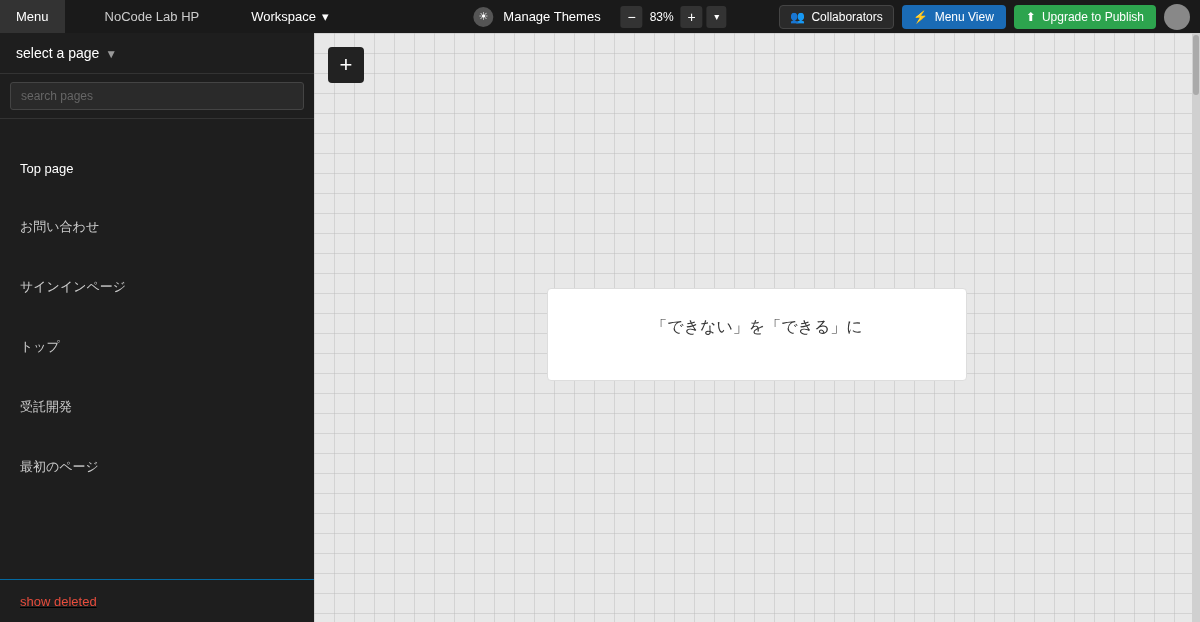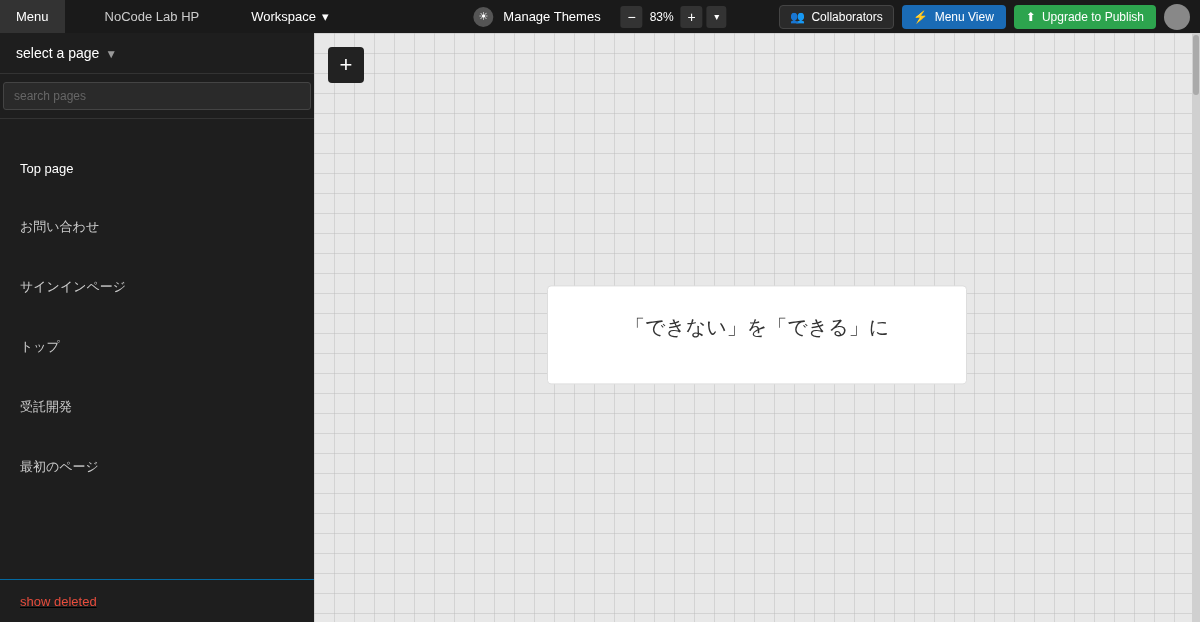--- a/index.html
+++ b/index.html
@@ -189,21 +189,21 @@
     .select-page-label {
       color: #fff;
       font-size: 14px;
       font-weight: 500;
     }
     .chevron-icon {
       color: #999;
       font-size: 12px;
     }
     .search-input-wrapper {
-      padding: 8px 3px;
+      padding: 8px 10px;
       background: #1e1e1e;
       border-bottom: 1px solid #333;
     }
     .search-input {
       width: 100%;
       background: #2a2a2a;
       border: 1px solid #444;
       color: #aaa;
       padding: 6px 10px;
       font-size: 12px;
@@ -271,21 +271,21 @@
       left: 50%;
       transform: translate(-50%, -43%);
       background: #fff;
       border: 1px solid #ddd;
       border-radius: 4px;
       padding: 28px 60px;
       text-align: center;
       min-width: 420px;
     }
     .content-text-line1 {
-      font-size: 20px;
+      font-size: 16px;
       color: #333;
       margin-bottom: 14px;
     }
     .content-text-line2 {
       font-size: 16px;
       color: #333;
     }
 
     
     .right-scrollbar {

